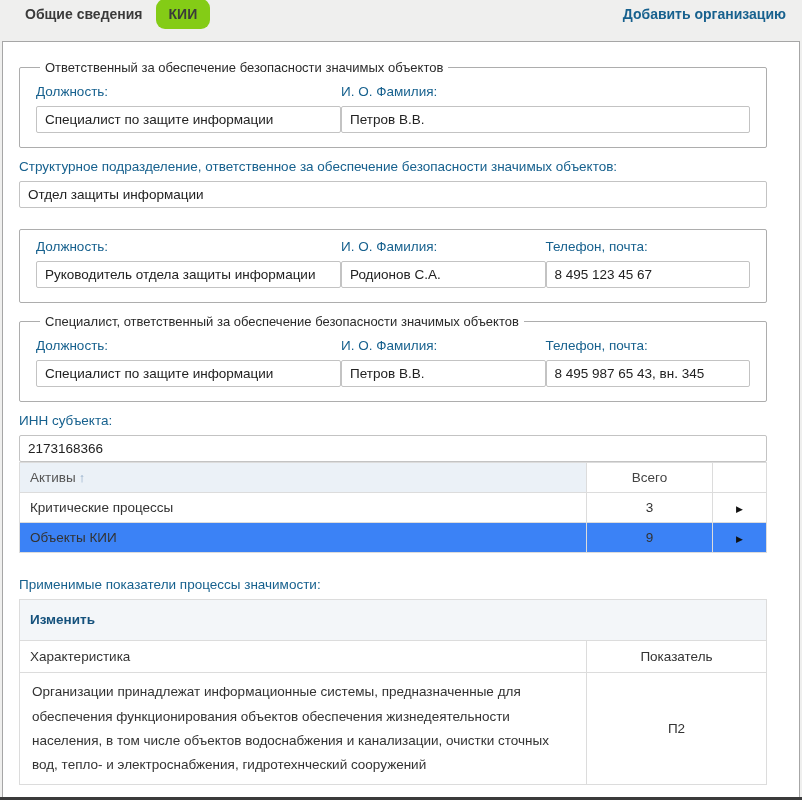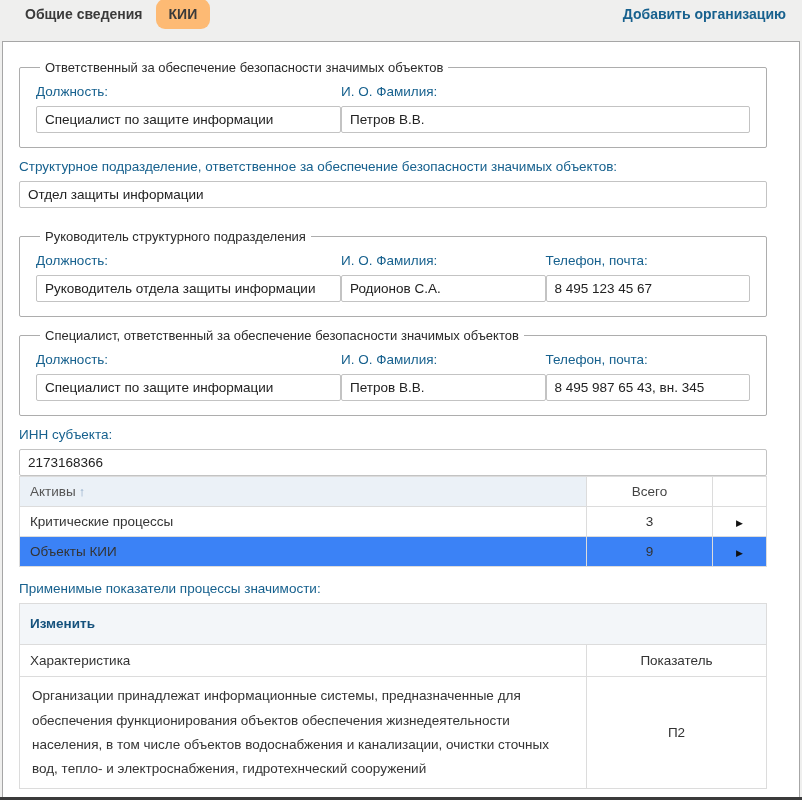--- a/index.html
+++ b/index.html
@@ -18,21 +18,21 @@
     padding:0 12px;
   }
   .tab {
     font-size:14px;
     font-weight:bold;
     color:#3a3a3a;
     padding:7px 13px;
     cursor:pointer;
     white-space:nowrap;
   }
-  .tab.selected { background:#fdba74; border-radius:9px; }
+  .tab.selected { background:#84cc16; border-radius:9px; }
   .add-link {
     margin-left:auto;
     color:#17618e;
     font-size:14px;
     font-weight:bold;
     cursor:pointer;
     padding-right:4px;
     white-space:nowrap;
   }
   
@@ -78,21 +78,21 @@
     background:#fff;
   }
   .mb { margin-bottom:12px; }
   
   table {
     width:100%;
     border-collapse:collapse;
     font-size:13.5px;
     color:#333;
     border:1px solid #cfcfcf;
-    margin-bottom:14px;
+    margin-bottom:24px;
   }
   th, td { border:1px solid #dcdcdc; vertical-align:middle; }
   .t1 th, .t1 td { padding:7px 10px; }
   .t1 .hdr-assets {
     background:#ebf1f7;
     text-align:left;
     font-weight:normal;
     color:#555;
   }
   .sort-arrow { color:#8aa6c4; font-size:13px; padding-left:3px; }
@@ -150,21 +150,20 @@
       </div>
     </div>
   </fieldset>
 
   
   <span class="lbl sec-lbl" style="margin-top:4px">Структурное подразделение, ответственное за обеспечение безопасности значимых объектов:</span>
   <input class="textbox mb" type="text" value="Отдел защиты информации" style="">
 
   
   <fieldset style="margin-top:9px">
-    <legend>Руководитель структурного подразделения</legend>
     <div class="grid cols-3">
       <div>
         <span class="lbl">Должность:</span>
         <input class="textbox" type="text" value="Руководитель отдела защиты информации" style="">
       </div>
       <div>
         <span class="lbl">И. О. Фамилия:</span>
         <input class="textbox" type="text" value="Родионов С.А." style="">
       </div>
       <div>

